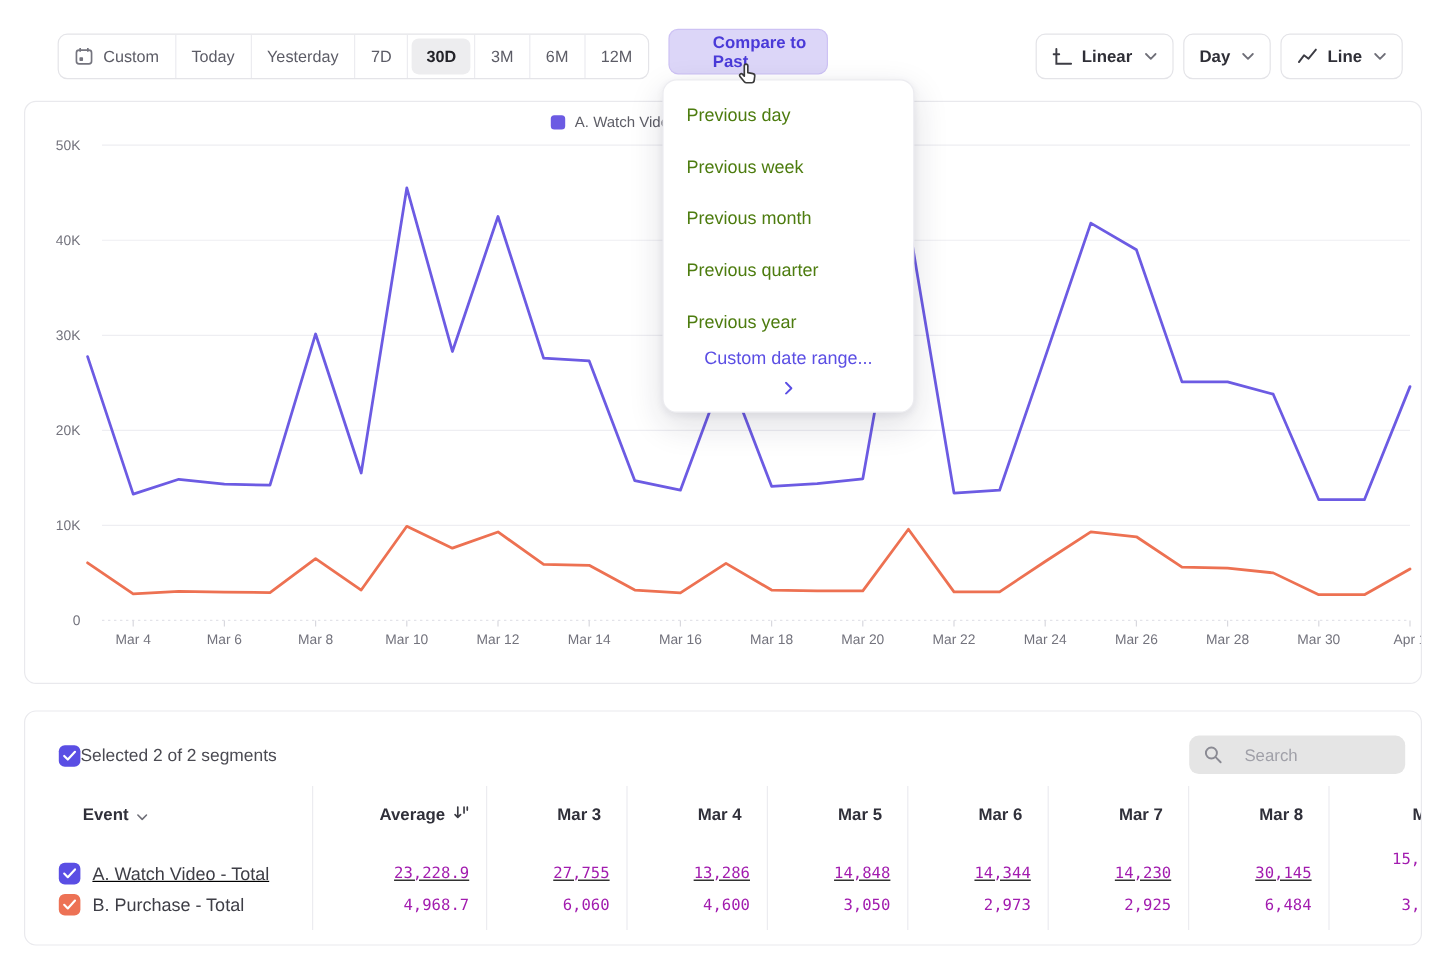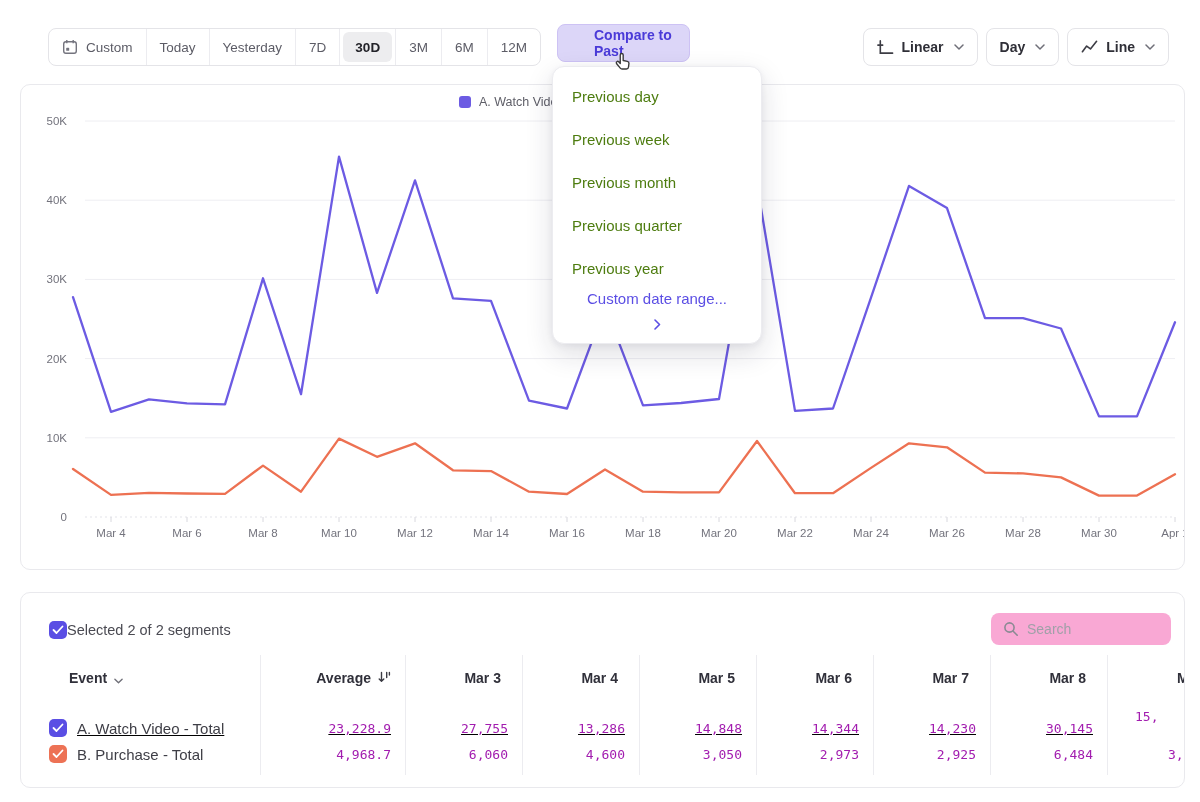--- a/index.html
+++ b/index.html
@@ -71,22 +71,22 @@
   
   .table-card{
     left:20px;top:592px;width:1165px;height:196px;background:#fff;
     border:1px solid #e9e9ed;border-radius:10px;box-sizing:border-box;overflow:hidden;
   }
   .summary{position:absolute;top:28px;left:28px;display:flex;align-items:center;
     font-size:14.5px;color:#4a4a52;}
   .checkbox{width:18px;height:18px;border-radius:5px;display:flex;align-items:center;
     justify-content:center;flex:0 0 18px;cursor:pointer;}
   .search{
-    position:absolute;top:20px;left:970px;width:180px;height:32px;background:#f9a8d4;
-    border-radius:8px;display:flex;align-items:center;gap:6px;padding:0 12px;box-sizing:border-box;
+    position:absolute;top:20px;left:970px;width:180px;height:32px;background:#e5e5e5;
+    border-radius:8px;display:flex;align-items:center;gap:16px;padding:0 12px;box-sizing:border-box;
   }
   .search input{border:none;background:transparent;outline:none;font-size:14px;color:#3c3c44;width:100%;
     font-family:"Liberation Sans",sans-serif;}
   .search input::placeholder{color:#a0a0a8;}
 
   .thead,.trow{position:absolute;left:0;right:0;height:38px;display:flex;align-items:center;}
   .thead{top:66px;font-size:14px;font-weight:600;color:#30303a;}
   .trow.r1{top:116px;text-decoration:underline;}
   .trow.r2{top:142px;}
   .c-event{width:239px;box-sizing:border-box;padding-left:48px;display:flex;align-items:center;gap:7px;}
@@ -344,21 +344,21 @@
     <div class="c-avg num">4,968.7</div>
     <div class="c-date num">6,060</div>
     <div class="c-date num">4,600</div>
     <div class="c-date num">3,050</div>
     <div class="c-date num">2,973</div>
     <div class="c-date num">2,925</div>
     <div class="c-date num">6,484</div>
   </div>
 
   <span class="clipped" style="left:1156px;top:77px;font-size:14px;font-weight:600;color:#30303a;">M</span>
-  <span class="clipped num" style="left:1114px;top:116px;">15,</span>
+  <span class="clipped num" style="left:1139px;top:116px;">15,</span>
   <span class="clipped num" style="left:1147px;top:154px;">3,</span>
 
   <div class="vsep" style="left:239px;"></div>
   <div class="vsep" style="left:384px;"></div>
   <div class="vsep" style="left:501px;"></div>
   <div class="vsep" style="left:618px;"></div>
   <div class="vsep" style="left:735px;"></div>
   <div class="vsep" style="left:852px;"></div>
   <div class="vsep" style="left:969px;"></div>
   <div class="vsep" style="left:1086px;"></div>

